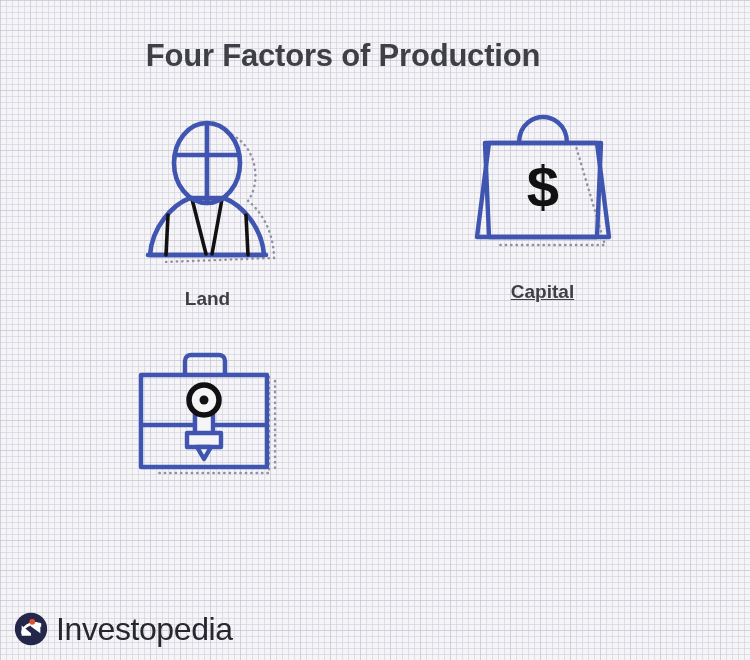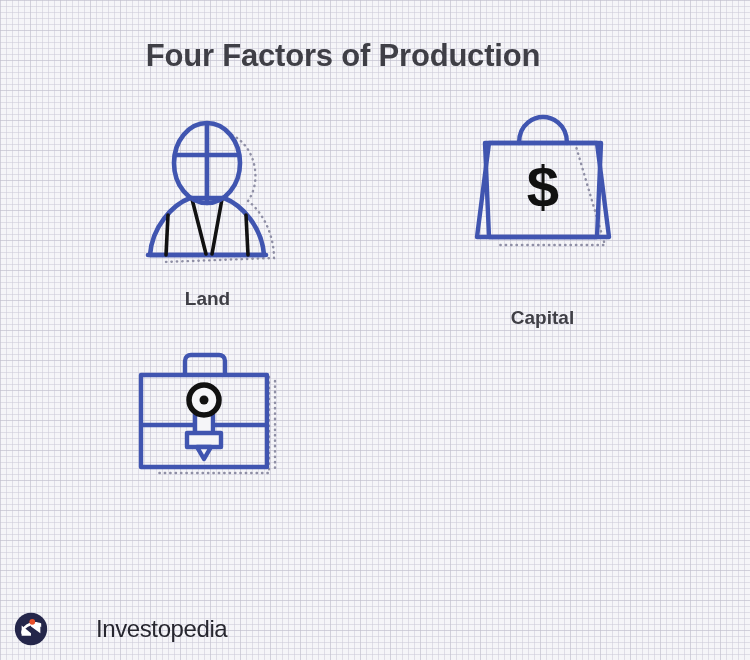--- a/index.html
+++ b/index.html
@@ -73,42 +73,41 @@
     justify-content: center;
   }
   .factor-row-2 .icon-wrap { height: 155px; }
   .factor-label {
     font-size: 19px;
     font-weight: bold;
     color: #3f3f46;
     margin-top: 6px;
     white-space: nowrap;
   }
-  .factor-row-2 .factor-label { margin-top: 40px; }
+  .factor-row-2 .factor-label { margin-top: 14px; text-decoration: underline; }
 
   
   .logo {
     position: absolute;
     left: 14px;
     bottom: 14px;
     display: flex;
     align-items: center;
     gap: 8px;
   }
   .logo-mark {
     width: 34px;
     height: 34px;
     flex: 0 0 34px;
   }
   .logo-text {
-    font-size: 24px;
+    font-size: 32px;
     color: #27272f;
     letter-spacing: -0.4px;
     line-height: 1;
-    padding-left: 40px;
   }
 
   svg { display: block; overflow: visible; }
 </style>
 </head>
 <body>
 
 <div class="infographic">
 
   <div class="title">Four Factors of Production</div>

